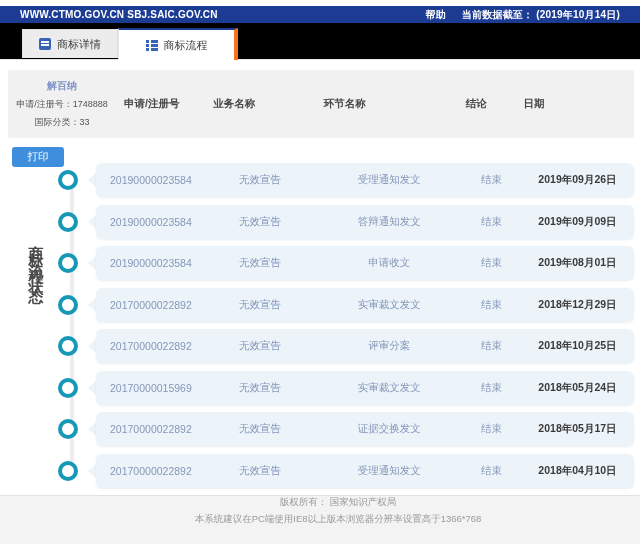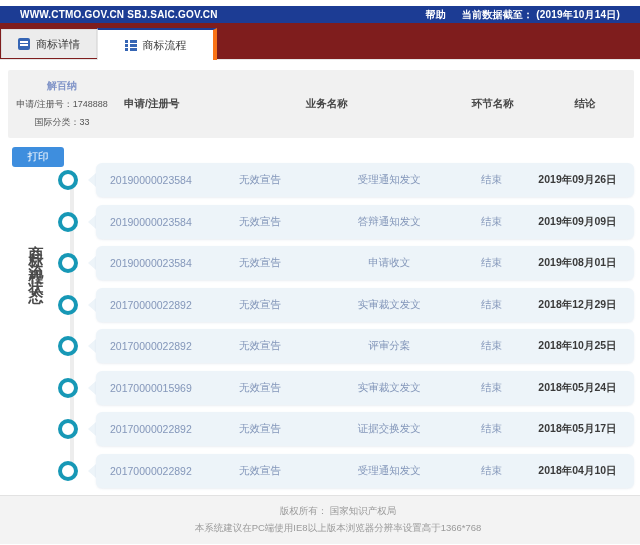--- a/index.html
+++ b/index.html
@@ -15,22 +15,22 @@
   
   .topbar-wrap { padding-top:6px; background:#fff; }
   .topbar {
     height:17px; background:var(--navy); color:#fff;
     display:flex; justify-content:space-between; align-items:center;
     padding:0 20px; font-size:10px; font-weight:bold; letter-spacing:.2px;
   }
   .topbar-right { display:flex; gap:16px; }
   
   .tabbar {
-    height:37px; background:#7f1d1d; display:flex; align-items:flex-end;
-    padding-left:1px; border-bottom:1px solid #e6e6e6;
+    height:37px; background:#000000; display:flex; align-items:flex-end;
+    padding-left:22px; border-bottom:1px solid #e6e6e6;
   }
   .tab {
     display:flex; align-items:center; justify-content:center; gap:6px;
     font-size:11px; color:#3c3c3c; cursor:pointer;
   }
   .tab.inactive {
     width:96px; height:29px; background:#ececec;
     border:1px solid #dedede; border-bottom:none; margin-bottom:1px;
   }
   .tab.active {
@@ -61,23 +61,23 @@
     background:var(--band); border-radius:2px;
     display:flex; flex-direction:column; justify-content:center;
     align-items:center; gap:5px; text-align:center;
   }
   .tm-name { color:#8094c8; font-size:10px; font-weight:bold; }
   .tm-line { color:#555; font-size:9px; }
   .header-box {
     position:absolute; left:108px; right:6px; top:10px; height:68px;
     background:var(--band); border-radius:2px;
     display:grid; grid-template-columns:20% 21% 27% 11% 21%;
-    align-items:center; font-size:10.5px; font-weight:bold; color:#474747;gap:24px;
-  }
-  .header-box span { text-align:right; }
+    align-items:center; font-size:10.5px; font-weight:bold; color:#474747;
+  }
+  .header-box span { text-align:left; }
   .header-box span:first-child { text-align:left; padding-left:16px; }
   .print-btn {
     position:absolute; left:12px; top:87px; width:52px; height:20px;
     background:var(--btn-blue); color:#fff; font-size:10.5px; font-weight:normal;
     border:none; border-radius:3px; cursor:pointer;
   }
   .vertical-title {
     position:absolute; left:26px; top:172px;
     writing-mode:vertical-rl; text-orientation:upright;
     font-size:15px; font-weight:bold; color:#4a4a4a; letter-spacing:9px;
@@ -103,21 +103,21 @@
     box-shadow:0 1px 2px rgba(120,150,180,0.15);
     display:grid; grid-template-columns:20% 21% 27% 11% 21%;
     align-items:center; font-size:10.5px; color:var(--bubble-text);
   }
   .bubble span { text-align:center; white-space:nowrap; overflow:hidden; }
   .bubble span:first-child { text-align:left; padding-left:14px; }
   .bubble .date { color:#3a3a3a; font-weight:bold; font-size:10.5px; }
   
   .footer {
     height:49px; background:#f3f3f3; border-top:1px solid #e2e2e2;
-    display:flex; flex-direction:column; justify-content:center;
+    display:flex; flex-direction:column; justify-content:flex-start;
     align-items:center; gap:4px; font-size:9.5px; color:#9a9a9a;padding-left:36px;
   }
 </style>
 </head>
 <body>
 
 <div class="topbar-wrap">
   <div class="topbar">
     <span>WWW.CTMO.GOV.CN SBJ.SAIC.GOV.CN</span>
     <span class="topbar-right">

